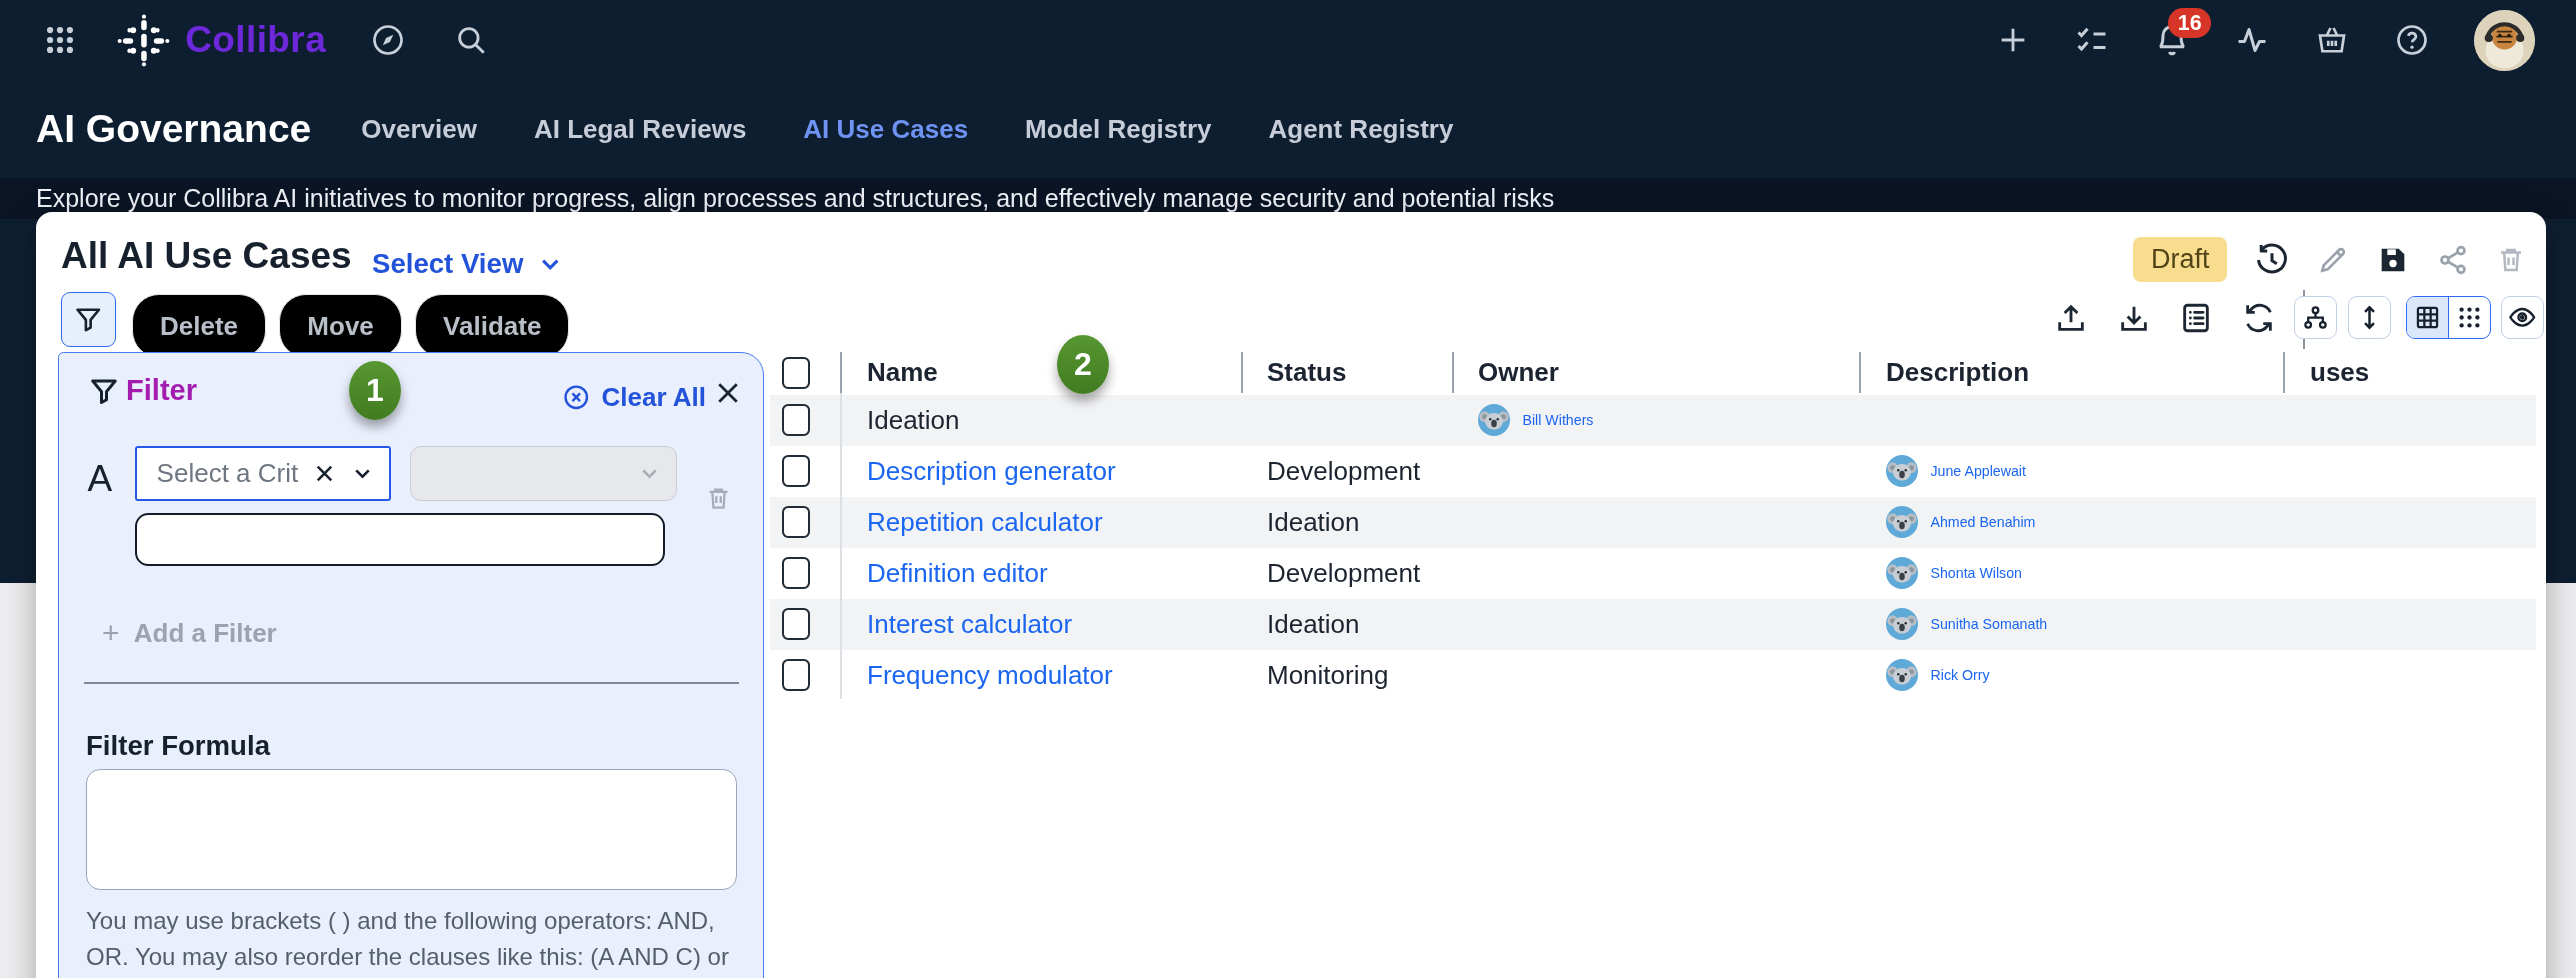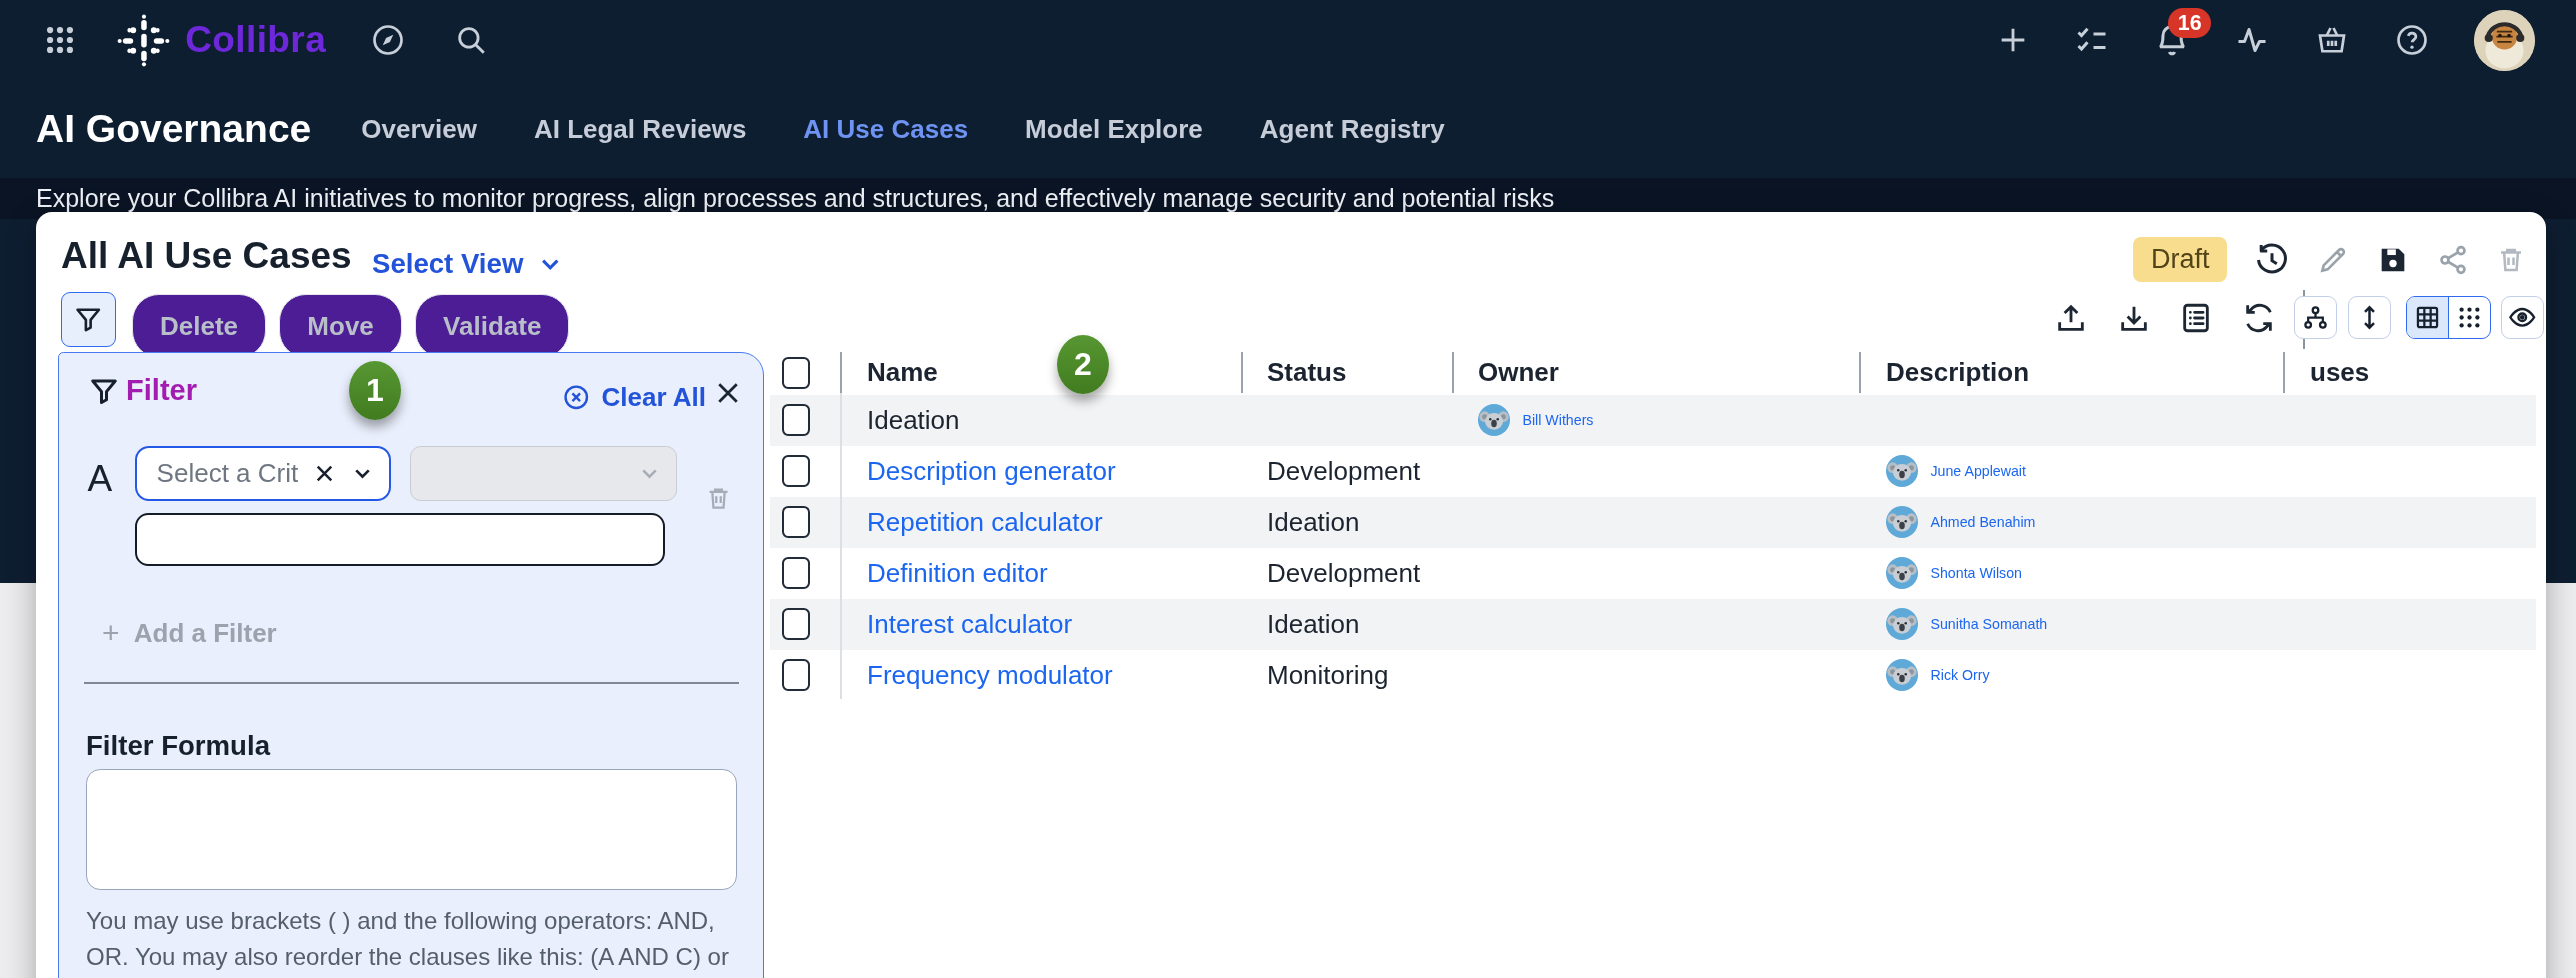--- a/index.html
+++ b/index.html
@@ -44,21 +44,21 @@
   .hdr-actions { position:absolute; right:19.6px; top:25px; display:flex; align-items:center; gap:27px; }
   .draft-badge { background:#f8dd8e; color:#514419; font-size:27px; padding:7.1px 18px; border-radius:8px; }
   .act-ic { cursor:pointer; }
   .ic-dark { color:#1c2633; } .ic-gray { color:#9aa2ac; } .ic-light { color:#b3b9c1; }
 
   
   .filter-toggle { position:absolute; left:25px; top:80px; width:55px; height:55px; border-radius:9px;
     background:#e7eefc; border:1.8px solid #2f6bf0; display:flex; align-items:center; justify-content:center;
     color:#17202d; cursor:pointer; }
   .pill-row { position:absolute; left:96px; top:82px; display:flex; gap:13.3px; }
-  .pill { height:64px; border:1.8px solid #e3e6ea; border-radius:27px; background:#4c1d95; color:#b9bfc8;
+  .pill { height:64px; border:1.8px solid #e3e6ea; border-radius:27px; background:#000000; color:#b9bfc8;
     font-size:26px; font-weight:600; padding:0 27px; display:flex; align-items:center; cursor:default; }
 
   .tool-icons { position:absolute; top:89px; left:2018px; display:flex; gap:28.5px; color:#1d2733; }
   .tool-divider { position:absolute; left:2267px; top:78px; width:1.8px; height:59px; background:#8b95a1; }
   .view-btn { position:absolute; top:84px; width:43px; height:43px; border:1.8px solid #c3cfe6; border-radius:9px;
     background:#fff; display:flex; align-items:center; justify-content:center; color:#17202d; cursor:pointer; }
   .view-pair { position:absolute; top:84px; left:2370px; width:85px; height:43px; border:1.8px solid #2f6bf0;
     border-radius:9px; overflow:hidden; display:flex; }
   .view-pair .half { width:43px; display:flex; align-items:center; justify-content:center; color:#17202d; cursor:pointer; }
   .view-pair .half.active { background:#dbe7fb; }
@@ -68,21 +68,21 @@
   .filter-card { position:absolute; left:22px; top:140px; width:706px; height:661px;
     background:#e9effc; border:1.8px solid #4a7af2; border-radius:5.3px 23px 0 0; }
   .fc-header { position:absolute; left:30px; top:21.4px; display:flex; align-items:center; gap:7.1px; color:#17202d; }
   .fc-title { font-size:29px; font-weight:700; color:#a21caf; }
   .clear-all { position:absolute; right:57px; top:28.5px; display:flex; align-items:center; gap:10.7px;
     color:#2353d9; font-size:26px; font-weight:700; cursor:pointer; }
   .fc-close { position:absolute; right:19.6px; top:25px; color:#1c2633; cursor:pointer; }
 
   .clause-label { position:absolute; left:28.5px; top:105px; font-size:37px; color:#17202d; }
   .dd1 { position:absolute; left:76px; top:93px; width:256px; height:55px; background:#fff;
-    border:2.7px solid #2458e6; border-radius:14px; display:flex; align-items:center; padding:0 14.2px 0 19.6px; cursor:pointer; }
+    border:2.7px solid #2458e6; border-radius:3px; display:flex; align-items:center; padding:0 14.2px 0 19.6px; cursor:pointer; }
   .dd1 .ph { font-size:26px; color:#6e7681; white-space:nowrap; overflow:hidden; }
   .dd1 .ics { margin-left:auto; display:flex; align-items:center; gap:12.5px; color:#17202d; }
   .dd2 { position:absolute; left:351px; top:93px; width:267px; height:55px; background:#e7e8eb;
     border:1.8px solid #c9ccd2; border-radius:10.7px; display:flex; align-items:center; justify-content:flex-end;
     padding-right:14.2px; color:#a6adb6; }
   .clause-trash { position:absolute; left:646px; top:132px; color:#a6adb6; cursor:pointer; }
   .clause-input { position:absolute; left:76px; top:160px; width:530px; height:53px; background:#fff;
     border:2.7px solid #141c28; border-radius:13.3px; font-size:26px; padding:0 18px;
     font-family:"Liberation Sans",sans-serif; }
   .add-filter { position:absolute; left:43px; top:263px; display:flex; align-items:center; gap:14.2px;
@@ -228,21 +228,21 @@
       </span>
     </div>
   </div>
 
   <div class="navrow">
     <div class="nav-title">AI Governance</div>
     <div class="nav-tabs" id="nav-tabs">
         <div class="nav-tab">Overview</div>
         <div class="nav-tab">AI Legal Reviews</div>
         <div class="nav-tab active">AI Use Cases</div>
-        <div class="nav-tab">Model Explore</div>
+        <div class="nav-tab">Model Registry</div>
         <div class="nav-tab">Agent Registry</div>
       </div>
   </div>
 
   <div class="subtitle-band">
     <span>Explore your Collibra AI initiatives to monitor progress, align processes and structures, and effectively manage security and potential risks</span>
   </div>
 
   <div class="panel">
 

